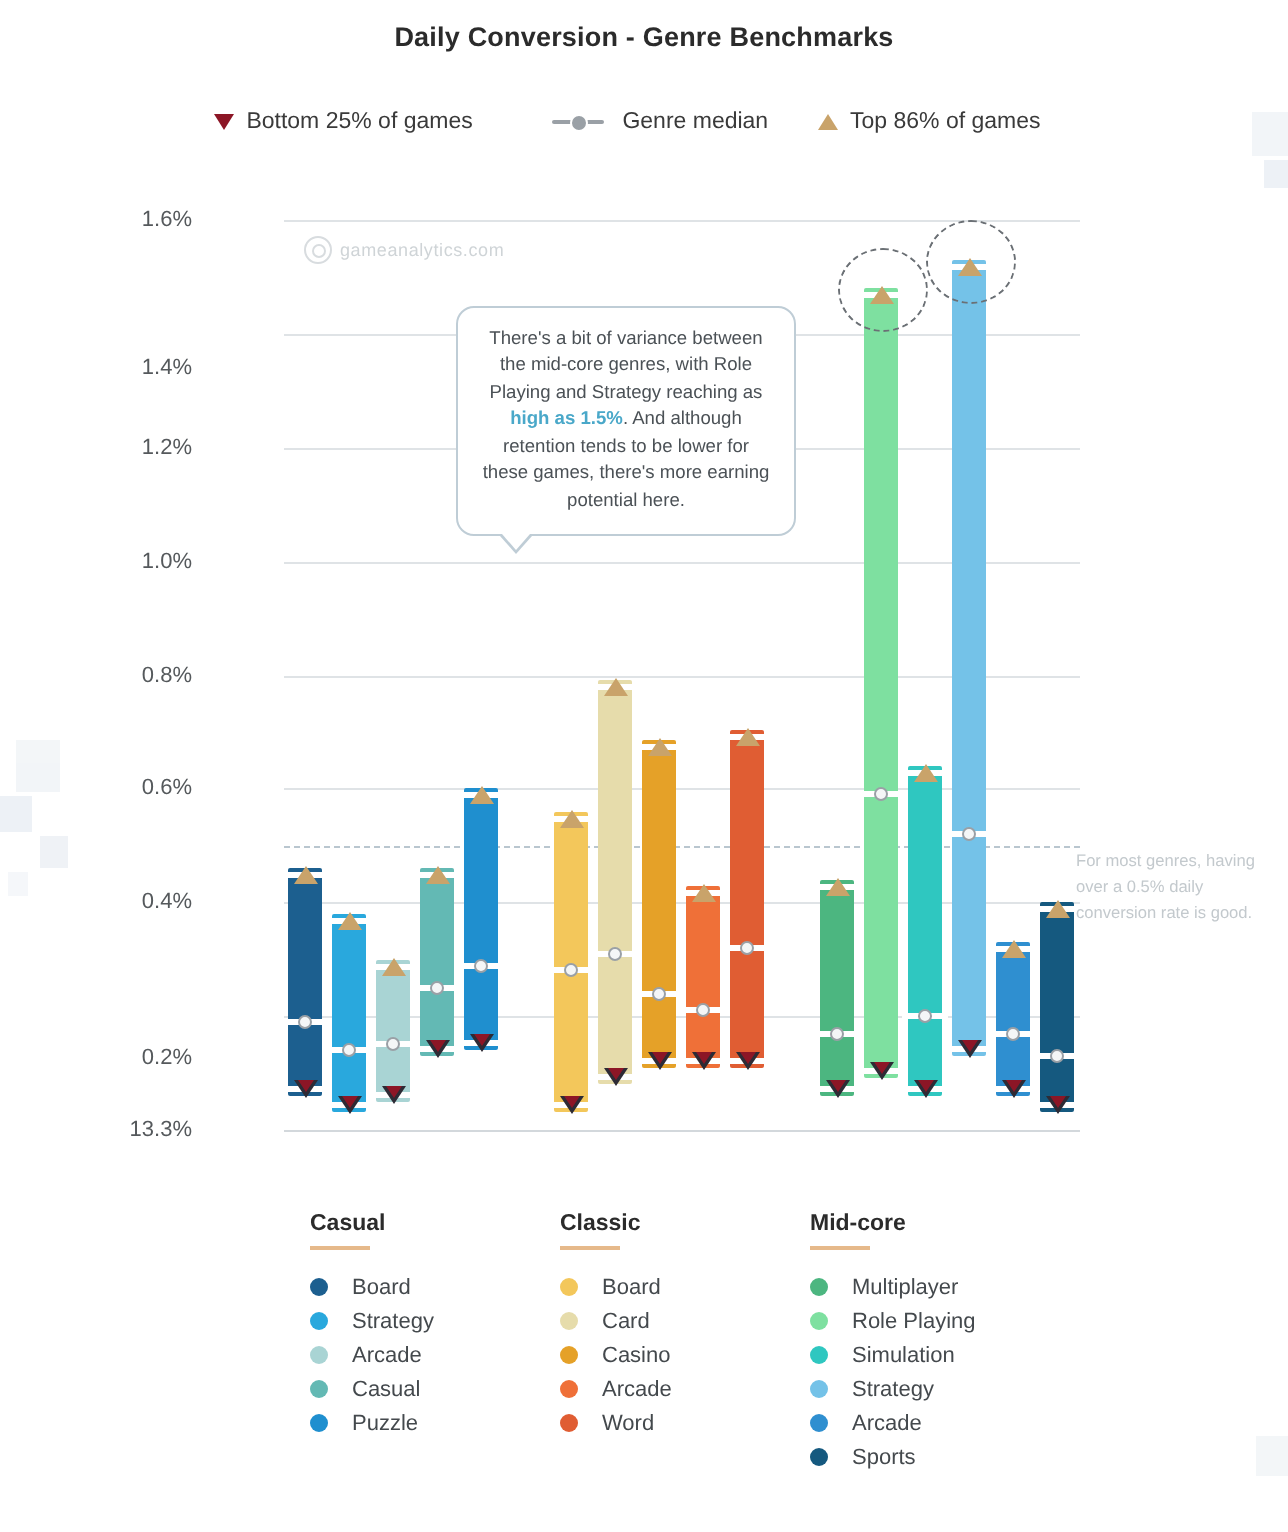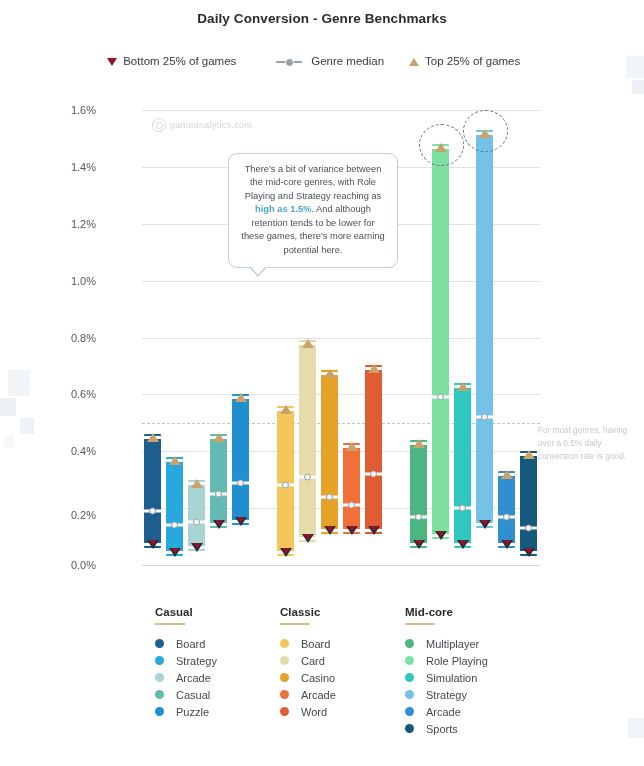--- a/index.html
+++ b/index.html
@@ -295,42 +295,42 @@
   <div class="tl-item" style="left:0;">
     <span class="glyph"><span class="tri-down"></span></span>
     <span>Bottom 25% of games</span>
   </div>
   <div class="tl-item" style="left:172px;">
     <span class="med-glyph"><span class="bar"></span><span class="dot"></span></span>
     <span style="margin-left:6px;">Genre median</span>
   </div>
   <div class="tl-item" style="left:302px;">
     <span class="glyph"><span class="tri-up"></span></span>
-    <span>Top 25% of games</span>
+    <span>Top 86% of games</span>
   </div>
 </div>
 
 <div id="plot">
   <div id="gridlines">
       <div class="gridline axis0" style="top: 455px;"></div>
-      <div class="axis-label" style="top: 455px;">0.0%</div>
+      <div class="axis-label" style="top: 455px;">13.3%</div>
       <div class="gridline" style="top: 398.125px;"></div>
-      <div class="axis-label" style="top: 405px;">0.2%</div>
+      <div class="axis-label" style="top: 419px;">0.2%</div>
       <div class="gridline" style="top: 341.25px;"></div>
       <div class="axis-label" style="top: 341.25px;">0.4%</div>
       <div class="gridline" style="top: 284.375px;"></div>
       <div class="axis-label" style="top: 284.375px;">0.6%</div>
       <div class="gridline" style="top: 227.5px;"></div>
       <div class="axis-label" style="top: 227.5px;">0.8%</div>
       <div class="gridline" style="top: 170.625px;"></div>
       <div class="axis-label" style="top: 170.625px;">1.0%</div>
       <div class="gridline" style="top: 113.75px;"></div>
       <div class="axis-label" style="top: 113.75px;">1.2%</div>
       <div class="gridline" style="top: 56.875px;"></div>
-      <div class="axis-label" style="top: 57px;">1.4%</div>
+      <div class="axis-label" style="top: 74px;">1.4%</div>
       <div class="gridline" style="top: 0px;"></div>
       <div class="axis-label" style="top: 0px;">1.6%</div>
       <div class="gridline ref" style="top: 312.812px;"></div>
     </div>
   <div id="bars-layer">
       <div class="bar-group" style="left: 2px; width: 105px;">
         <div class="bar" style="left: 0px; width: 17px; top: 324.188px; height: 113.75px; background: rgb(28, 95, 143);">
           <div class="median" style="left: -3px; right: -3px; top: 76.7812px;">
             <span class="knob"></span>
           </div>

